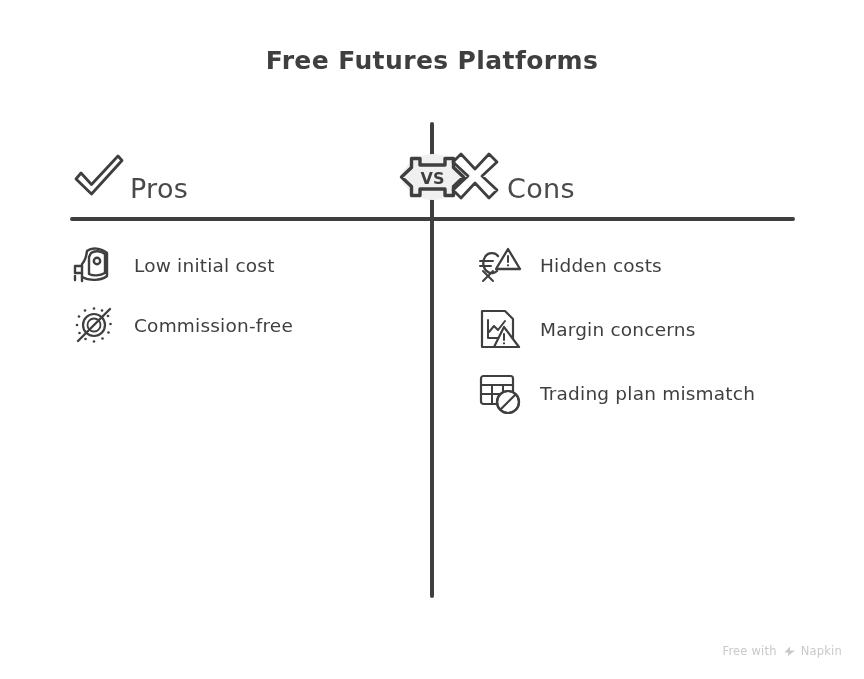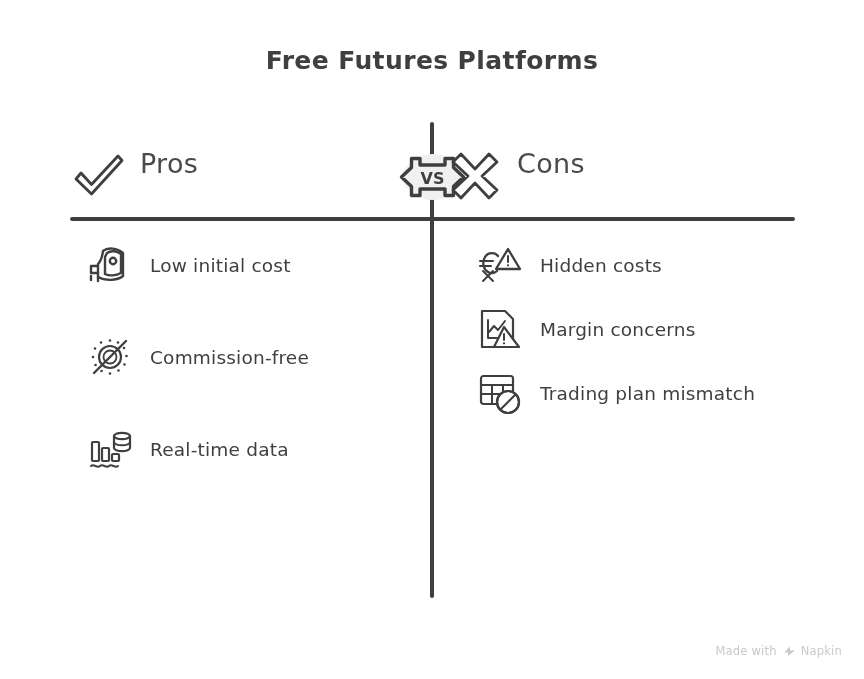--- a/index.html
+++ b/index.html
@@ -56,40 +56,40 @@
     top: 146px;
     width: 69px;
     height: 62px;
   }
   #vs-badge svg { display: block; }
 
   
   .col-header {
     position: absolute;
     display: flex;
-    align-items: flex-start;
-    gap: 14px;
+    align-items: flex-end;
+    gap: 4px;
   }
   #header-pros { left: 70px; top: 148px; }
   #header-cons { left: 447px; top: 148px; }
   .col-header .header-label {
     font-size: 27px;
     color: #4a4a4a;
     letter-spacing: 0.3px;
   }
   .header-icon { width: 56px; height: 56px; flex: 0 0 56px; }
   .header-icon svg { display: block; }
 
   
   .column {
     position: absolute;
     display: flex;
     flex-direction: column;
   }
-  #column-pros { left: 84px; top: 243px; width: 340px; gap: 48px; }
+  #column-pros { left: 68px; top: 243px; width: 340px; gap: 16px; }
   #column-cons { left: 474px; top: 243px; width: 350px; gap: 20px; }
 
   .item-row {
     display: flex;
     align-items: center;
     gap: 14px;
     height: 44px;
   }
   .item-icon {
     width: 52px;
@@ -194,34 +194,20 @@
           <circle cx="8.5" cy="30" r="1.3"></circle>
           <circle cx="6" cy="22" r="1.3"></circle>
           <circle cx="8" cy="13.5" r="1.3"></circle>
           <circle cx="14" cy="7.5" r="1.3"></circle>
         </g>
       </svg>
     </span>
     <span class="item-label">Commission-free</span>
   </div>
 
-  <div class="item-row">
-    <span class="item-icon">
-      <svg width="46" height="44" viewBox="0 0 46 44" fill="none" stroke="#3f3f3f" stroke-width="2.2" stroke-linejoin="round" stroke-linecap="round">
-        <rect x="5" y="15" width="7" height="19" rx="1" fill="none"></rect>
-        <rect x="15" y="21" width="7" height="13" rx="1" fill="none"></rect>
-        <rect x="25" y="27" width="7" height="7" rx="1" fill="none"></rect>
-        <ellipse cx="35" cy="9" rx="8" ry="3.2" fill="none"></ellipse>
-        <path d="M27 9 L27 21 C27 22.8 30.6 24.2 35 24.2 C39.4 24.2 43 22.8 43 21 L43 9" fill="none"></path>
-        <path d="M27 15 C27 16.8 30.6 18.2 35 18.2 C39.4 18.2 43 16.8 43 15" fill="none" stroke-width="1.9"></path>
-        <path d="M4 39 C7 36.5 10 41.5 13 39 C16 36.5 19 41.5 22 39 C25 36.5 28 41.5 31 39" fill="none" stroke-width="2"></path>
-      </svg>
-    </span>
-    <span class="item-label">Real-time data</span>
-  </div>
 
 </div>
 
 <div class="column" id="column-cons">
 
   <div class="item-row">
     <span class="item-icon">
       <svg width="46" height="44" viewBox="0 0 46 44" fill="none" stroke="#3f3f3f" stroke-width="2.3" stroke-linejoin="round" stroke-linecap="round">
         <path d="M21 13 C18 9 11 9 8 14 C5 19 6 26 11 29 C14 31 18 30 20 28" fill="none"></path>
         <path d="M3 18 L16 18" fill="none" stroke-width="2"></path>
@@ -264,20 +250,20 @@
         <circle cx="31" cy="31" r="11" fill="none"></circle>
         <path d="M24 38 L38 24" stroke-width="2.2"></path>
       </svg>
     </span>
     <span class="item-label">Trading plan mismatch</span>
   </div>
 
 </div>
 
 <div id="watermark">
-  <span>Made with</span>
+  <span>Free with</span>
   <span>
     <svg width="14" height="12" viewBox="0 0 14 12" fill="none">
       <path d="M1 9 L8 1.5 L8 5.5 L13 5.5 L6 11 L6 7.5 L2.2 7.5 Z" fill="#c9c9c9"></path>
     </svg>
   </span>
   <span>Napkin</span>
 </div>
 
 </body></html>

